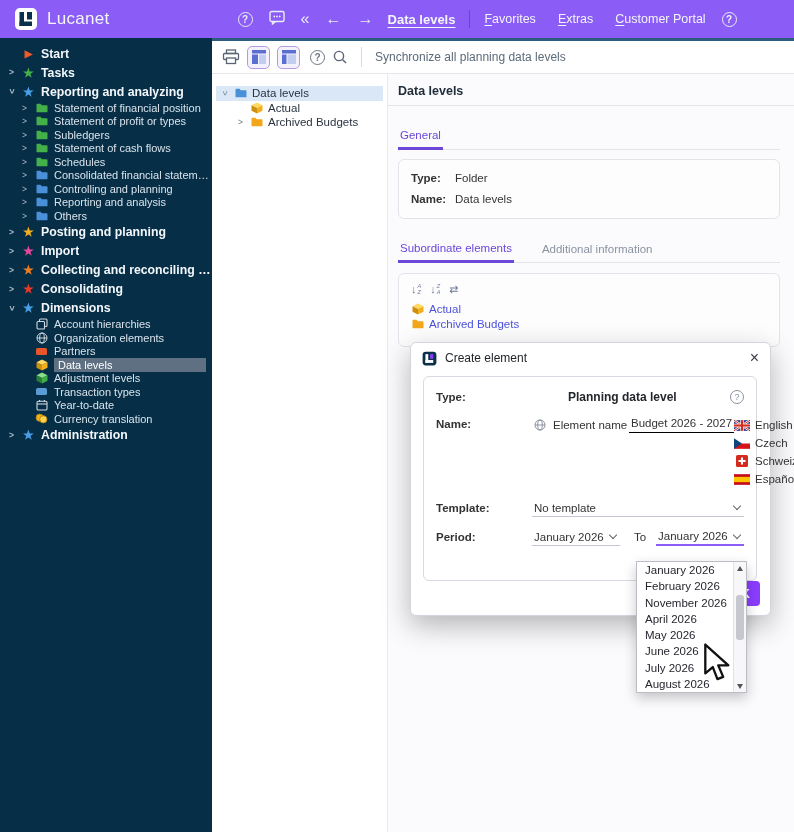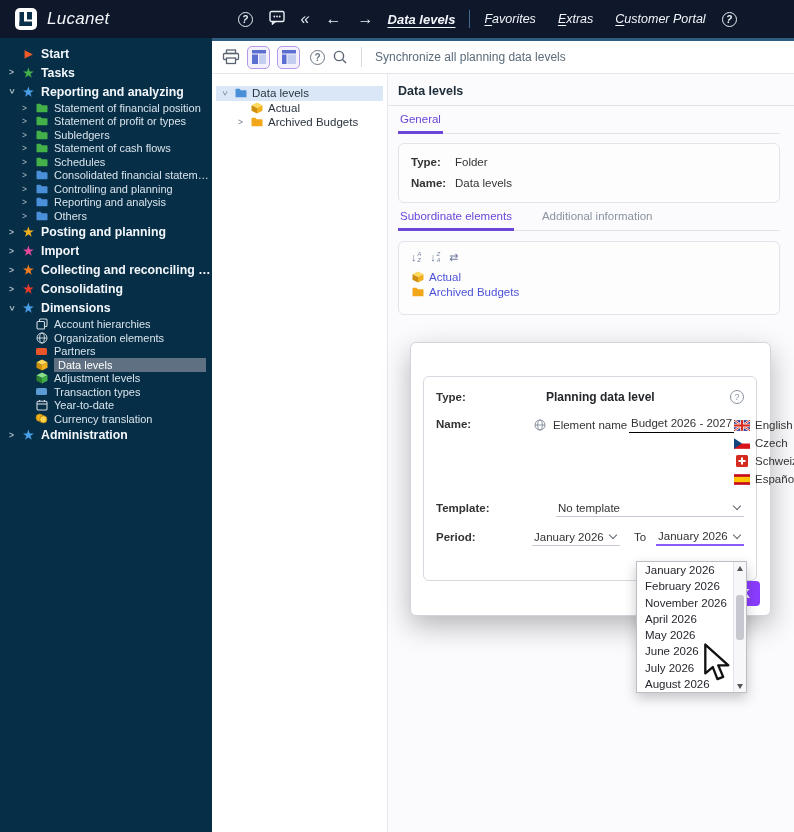--- a/index.html
+++ b/index.html
@@ -1,21 +1,21 @@
 <!DOCTYPE html>
 <html><head>
 <meta charset="utf-8">
 <style>
   html,body{margin:0;padding:0;background:#fff;}
   *{box-sizing:border-box;font-family:"Liberation Sans",sans-serif;}
   .app{position:relative;width:794px;height:832px;overflow:hidden;background:#fff;}
 
   
-  .topbar{position:absolute;left:0;top:0;width:794px;height:38px;background:#0f172a;
-    display:flex;align-items:center;padding:14px 14px;color:#f2f6fa;font-style:italic;}
+  .topbar{position:absolute;left:0;top:0;width:794px;height:38px;background:#8b5cf6;
+    display:flex;align-items:center;padding:14px 14px;color:#f2f6fa;}
   .brand{display:flex;align-items:center;gap:9px;}
   .brand-name{font-size:17px;font-weight:500;letter-spacing:.3px;}
   .nav-icons{display:flex;align-items:center;gap:16px;margin-left:128px;font-size:15px;color:#e8eef4;}
   .qmark{width:15px;height:15px;border:1.4px solid #e8eef4;border-radius:50%;
     display:inline-flex;align-items:center;justify-content:center;font-size:10px;font-weight:bold;}
   .arrow-glyph{font-size:16px;line-height:1;}
   .tb-title{margin-left:14px;font-size:13px;font-weight:bold;text-decoration:underline;text-underline-offset:3px;}
   .tb-div{width:1px;height:18px;background:#41688a;margin:0 14px;}
   .tb-links{display:flex;align-items:flex-end;gap:22px;font-size:12.5px;}
   .tb-links .lk u{text-underline-offset:2px;}
@@ -47,21 +47,21 @@
   .content{flex:1;display:flex;min-height:0;}
   .treepanel{width:176px;min-width:176px;border-right:1px solid #e8e8ee;padding:12px 4px 0 4px;background:#fff;}
   .trow{display:flex;align-items:center;gap:5px;height:14.5px;font-size:11.5px;color:#2b3440;padding-left:4px;white-space:nowrap;}
   .trow .exp{color:#6b7a88;}
   .trow.lvl1{padding-left:20px;}
   .trow.selected{background:#d9e7f6;}
 
   .detail{flex:1;background:#fbfbfd;padding:8px 14px 0 10px;}
   .detail-title{font-size:12.5px;font-weight:bold;color:#1f2d3a;padding:2px 0 7px 0;}
   .hr{height:1px;background:#e3e3ea;margin:0 -14px 0 -10px;}
-  .tabs{display:flex;gap:26px;border-bottom:1px solid #e3e3ea;margin-top:4px;}
+  .tabs{display:flex;gap:26px;border-bottom:1px solid #e3e3ea;margin-top:20px;align-items:center;}
   .tab{font-size:11.5px;color:#8a93a0;padding:3px 2px 6px 2px;}
   .tab.active{color:#6b46d8;border-bottom:3px solid #6b46d8;margin-bottom:-1px;}
   .infobox{border:1px solid #e3e3ea;border-radius:6px;background:#fdfdfe;margin-top:9px;padding:8px 12px;}
   .irow{display:flex;font-size:11.5px;color:#333;line-height:21px;}
   .ilabel{font-weight:bold;width:44px;}
   .subbox{border:1px solid #e3e3ea;border-radius:6px;background:#fdfdfe;margin-top:10px;padding:9px 12px 14px 12px;}
   .contains{font-size:11.5px;font-weight:bold;color:#2b3947;margin-bottom:8px;}
   .sorticons{display:flex;gap:9px;align-items:center;color:#707a9c;margin-bottom:5px;}
   .srt{display:inline-flex;align-items:flex-start;font-size:11px;line-height:1;}
   .srt .ltrs{display:inline-flex;flex-direction:column;font-size:5.5px;line-height:5.5px;font-style:normal;margin-left:1px;}
@@ -487,25 +487,35 @@
                 </span>
                 <span>Archived Budgets</span>
               </div>
             </div>
         </div>
       </div>
     </div>
   </div>
 
   <div class="dialog">
+    <div class="dlg-titlebar">
+      <svg width="15" height="15" viewBox="0 0 24 24">
+        <rect x="1" y="1" width="22" height="22" rx="5" fill="#0b3049"></rect>
+        <rect x="5.5" y="5" width="4.5" height="14" fill="#ffffff"></rect>
+        <rect x="5.5" y="14.5" width="12.5" height="4.5" fill="#ffffff"></rect>
+        <rect x="13" y="5" width="5" height="7.5" fill="#8b3dff"></rect>
+      </svg>
+      <span class="dlg-title">Create element</span>
+      <span class="dlg-close">×</span>
+    </div>
 
     <div class="formbox">
       <div class="frow" style="height:22px;">
         <span class="flabel">Type:</span>
-        <span class="type-val" style="margin-left:28px;padding-left:36px;">Planning data level</span>
+        <span class="type-val" style="margin-left:50px;padding-left:36px;">Planning data level</span>
         <span class="hcirc">?</span>
       </div>
 
       <div class="frow" style="align-items:flex-start;margin-top:8px;">
         <span class="flabel" style="padding-top:2px;">Name:</span>
         <div class="namecol" style="margin-left:50px;">
           <div class="nrow">
             <span class="nlabel">
               <span class="flag">
                 <svg width="12" height="12" viewBox="0 0 12 12">
@@ -571,21 +581,21 @@
                     </svg>
                   </span>
                   <span>Español</span>
                 </span>
     <span class="ninput"></span>
               </div>
             </div>
         </div>
       </div>
 
-      <div class="frow" style="margin-top:10px;height:20px;gap:24px;">
+      <div class="frow" style="margin-top:10px;height:20px;">
         <span class="flabel">Template:</span>
         <div class="selbox" style="margin-left:50px;">
           <span>No template</span>
           <span class="chev"></span>
         </div>
       </div>
 
       <div class="frow" style="margin-top:9px;height:20px;">
         <span class="flabel">Period:</span>
         <div class="selbox" style="margin-left:50px;max-width:106px;">

